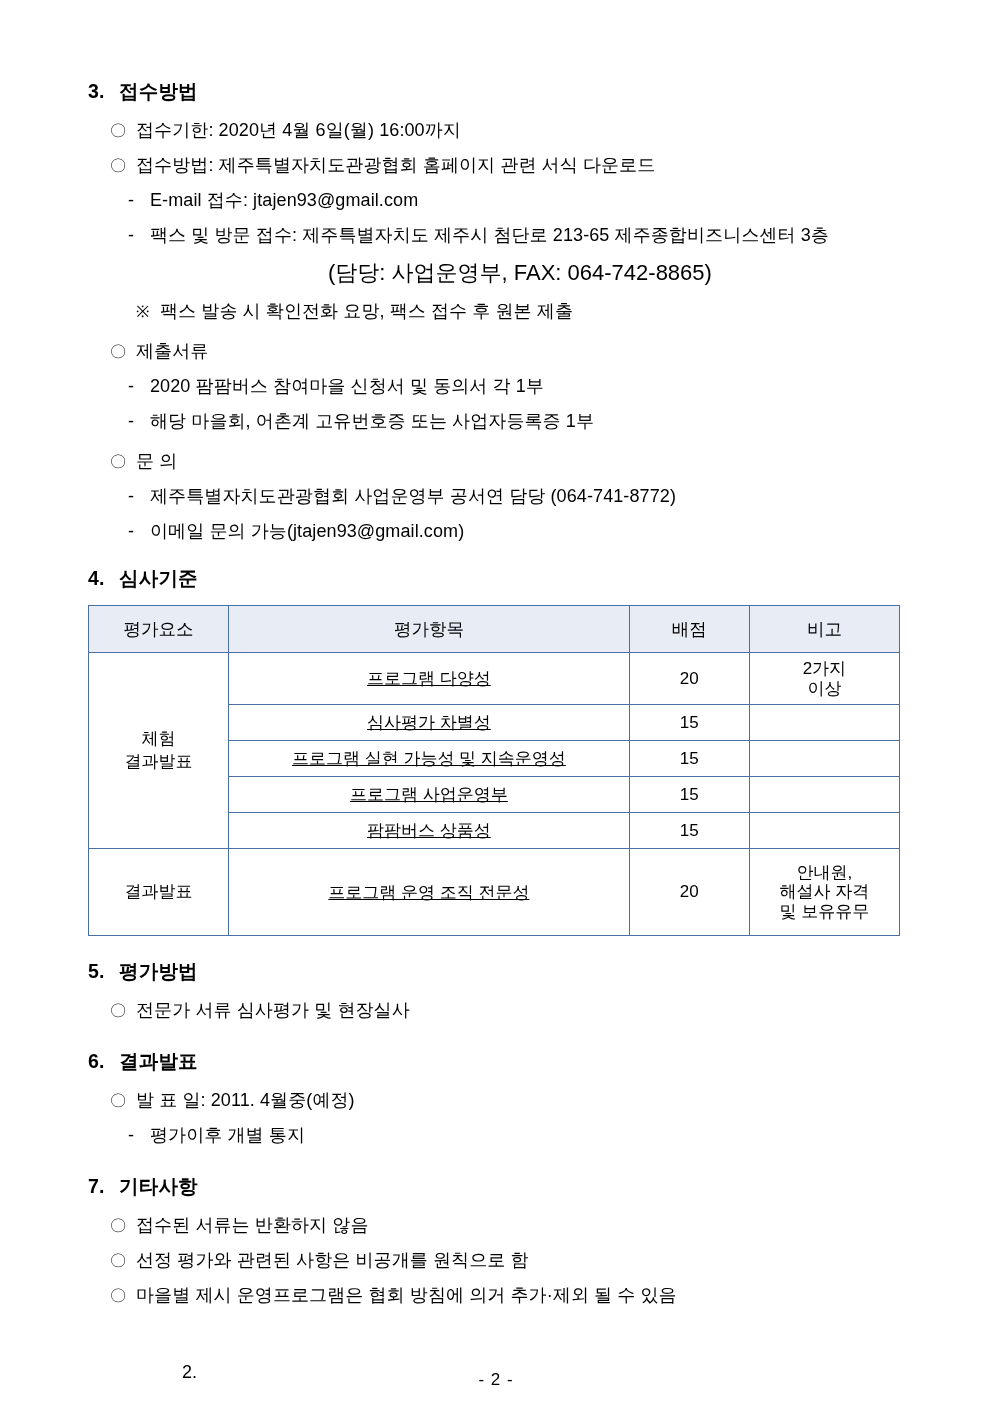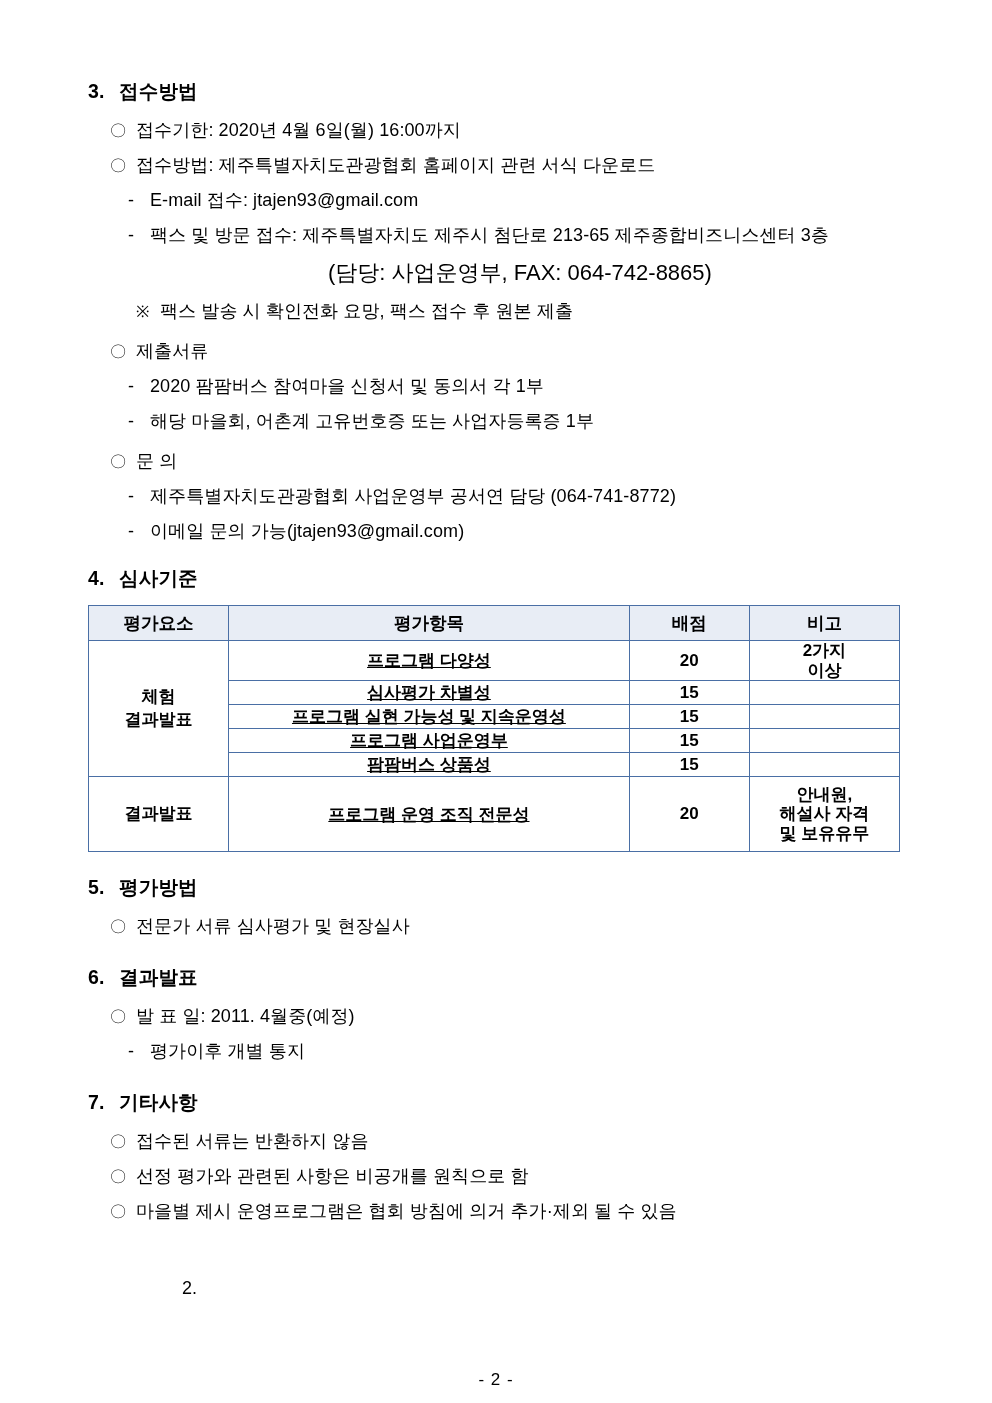--- a/index.html
+++ b/index.html
@@ -83,22 +83,22 @@
     border-collapse: collapse;
     width: 812px;
     margin-top: 13px;
     table-layout: fixed;
   }
   table.criteria th, table.criteria td {
     border: 1px solid #4a6fa5;
     font-size: 17px;
     text-align: center;
     vertical-align: middle;
-    padding: 0 4px;
-    font-weight: bold;
+    padding: 6px 4px;
+    font-weight: normal;
     margin-top: 12px;
   }
   table.criteria thead th {
     background: #e8edf5;
     height: 34px;
     font-size: 17.5px;
   }
   td.item {
     text-align: left;
     padding-left: 18px;

